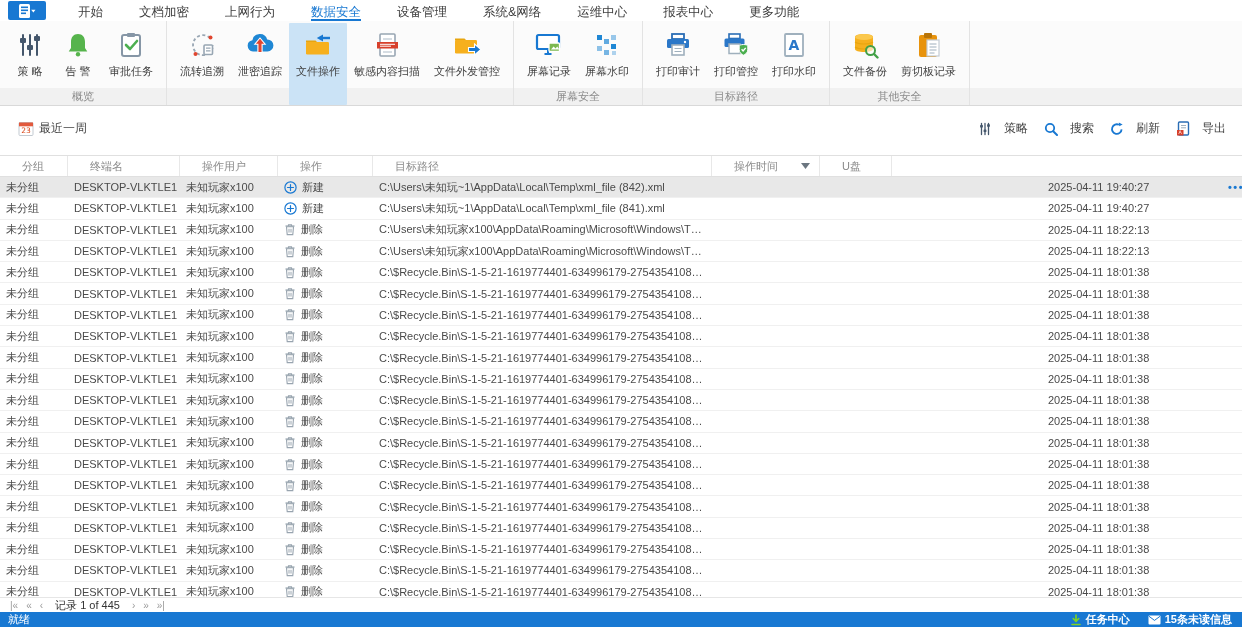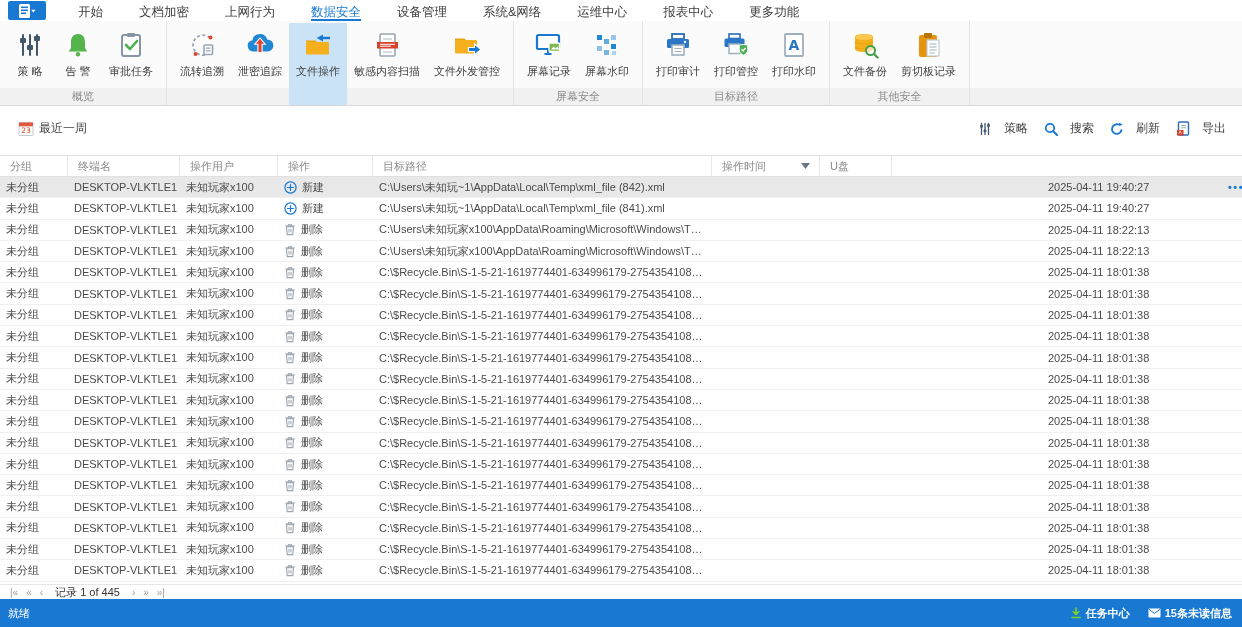--- a/index.html
+++ b/index.html
@@ -34,21 +34,21 @@
   .datefilter { display:flex; align-items:center; gap:5px; margin-left:18px; font-size:12px;
     color:#444; cursor:pointer; }
   .factions { margin-left:auto; margin-right:16px; display:flex; align-items:center; gap:16px; }
   .faction { display:flex; align-items:center; gap:12px; font-size:12px; color:#444; cursor:pointer; }
 
   
   .tablewrap { flex:1; display:flex; flex-direction:column; overflow:hidden; }
   .theadpad { height:4px; }
   .thead { height:22px; display:flex; border-top:1px solid #e0e0e0; border-bottom:1px solid #e0e0e0;
     background:#fff; }
-  .th { display:flex; align-items:center; padding-left:10px; font-size:11px; color:#8a8a8a;
+  .th { display:flex; align-items:center; padding-left:22px; font-size:11px; color:#8a8a8a;
     border-right:1px solid #e8e8e8; white-space:nowrap; overflow:hidden; cursor:pointer; }
   .th .caret { margin-left:auto; margin-right:9px; display:flex; align-items:center; }
   .rows { flex:1; overflow:hidden; }
   .trow { height:21.3px; display:flex; align-items:center; border-bottom:1px solid #f0f0f0;
     font-size:11px; color:#4a4a4a; background:#fff; cursor:default; }
   .trow.selected { background:#e8e8e8; }
   .td { padding-left:6px; white-space:nowrap; overflow:hidden; text-overflow:ellipsis; }
   .td.action { display:flex; align-items:center; gap:5px; }
   .c0{width:68px;flex:0 0 auto}.c1{width:112px;flex:0 0 auto}.c2{width:98px;flex:0 0 auto}
   .c3{width:95px;flex:0 0 auto}.c4{width:330px;flex:0 0 auto}.c5{width:339px;flex:0 0 auto}
@@ -56,21 +56,21 @@
   .rowdots { color:#1878d2; font-weight:bold; font-size:11px; letter-spacing:1.5px;
     margin-left:auto; margin-right:2px; cursor:pointer; }
 
   
   .pager { height:15px; flex:0 0 auto; display:flex; align-items:center; background:#fff;
     border-top:1px solid #e6e6e6; font-size:11px; color:#333; }
   .pgbtn { color:#9a9a9a; font-size:10px; padding:0 4px; cursor:pointer; line-height:13px; }
   .pglabel { margin:0 8px; color:#333; }
 
   
-  .statusbar { height:28px; flex:0 0 auto; background:#1878d2; color:#fff; display:flex;
+  .statusbar { height:15px; flex:0 0 auto; background:#1878d2; color:#fff; display:flex;
     align-items:center; font-size:11px; }
   .st-left { margin-left:8px; }
   .st-right { margin-left:auto; margin-right:10px; display:flex; align-items:center; gap:18px;font-weight:bold; }
   .st-item { display:flex; align-items:center; gap:4px; cursor:pointer; }
   svg { display:block; }
 </style>
 </head>
 <body>
 
 <div class="app">

